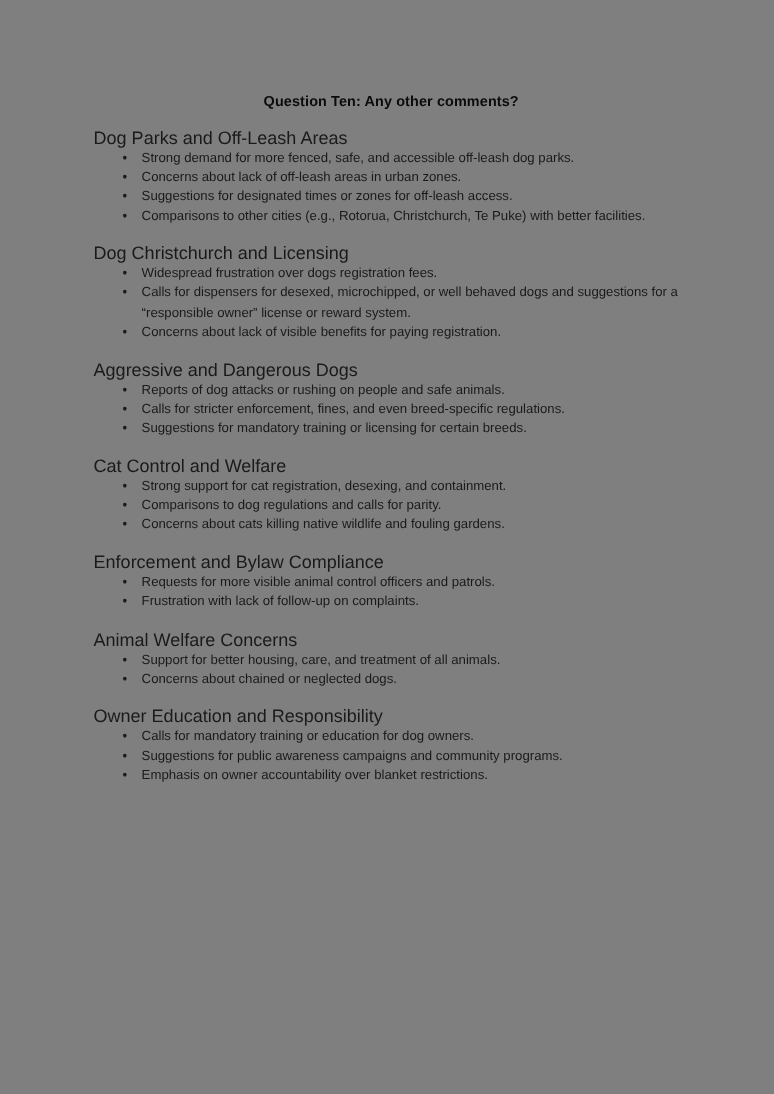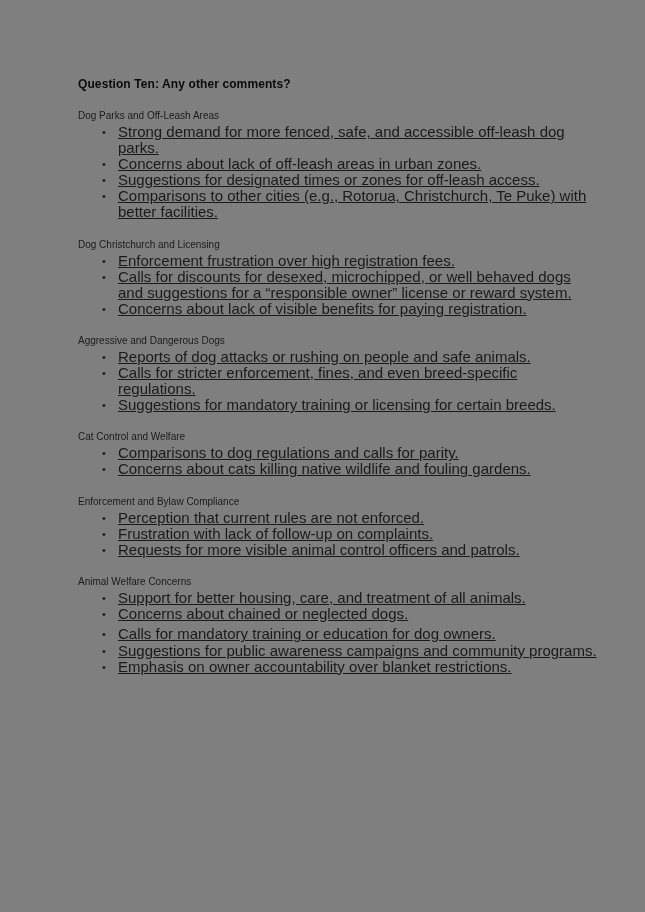--- a/index.html
+++ b/index.html
@@ -18,42 +18,42 @@
     top: 77px;
     width: 496px;
   }
   .doc-title {
     font-size: 12px;
     font-weight: bold;
     color: #0b0b0b;
     line-height: 15px;
     margin: 0 0 9px 0;
     letter-spacing: 0.1px;
+    text-align: center;
   }
   .section-heading {
-    font-size: 10px;
+    font-size: 15px;
     font-weight: normal;
     color: #1a1a1a;
     line-height: 15px;
     margin: 16px 0 1px 0;
   }
   ul.bullet-list {
     list-style: none;
     margin: 0 0 4.5px 0;
     padding: 0;
     width: 520px;
   }
   ul.bullet-list li {
     position: relative;
     padding-left: 40px;
-    font-size: 15px;
+    font-size: 11px;
     line-height: 16.1px;
     color: #1a1a1a;
     max-width: 480px;
-    text-decoration: underline;
   }
   ul.bullet-list li::before {
     content: "\2022";
     position: absolute;
     left: 24px;
     top: 0;
     font-size: 11px;
     color: #1a1a1a;
   }
 </style>
@@ -70,62 +70,63 @@
       <li>Strong demand for more fenced, safe, and accessible off-leash dog parks.</li>
       <li>Concerns about lack of off-leash areas in urban zones.</li>
       <li>Suggestions for designated times or zones for off-leash access.</li>
       <li>Comparisons to other cities (e.g., Rotorua, Christchurch, Te Puke) with better facilities.</li>
     </ul>
   </div>
 
   <div class="doc-section">
     <h2 class="section-heading">Dog Christchurch and Licensing</h2>
     <ul class="bullet-list">
-      <li>Enforcement frustration over high registration fees.</li>
-      <li>Calls for discounts for desexed, microchipped, or well behaved dogs and suggestions for a “responsible owner” license or reward system.</li>
+      <li>Widespread frustration over dogs registration fees.</li>
+      <li>Calls for dispensers for desexed, microchipped, or well behaved dogs and suggestions for a “responsible owner” license or reward system.</li>
       <li>Concerns about lack of visible benefits for paying registration.</li>
     </ul>
   </div>
 
   <div class="doc-section">
     <h2 class="section-heading">Aggressive and Dangerous Dogs</h2>
     <ul class="bullet-list">
       <li>Reports of dog attacks or rushing on people and safe animals.</li>
       <li>Calls for stricter enforcement, fines, and even breed-specific regulations.</li>
       <li>Suggestions for mandatory training or licensing for certain breeds.</li>
     </ul>
   </div>
 
   <div class="doc-section">
     <h2 class="section-heading">Cat Control and Welfare</h2>
     <ul class="bullet-list">
+      <li>Strong support for cat registration, desexing, and containment.</li>
       <li>Comparisons to dog regulations and calls for parity.</li>
       <li>Concerns about cats killing native wildlife and fouling gardens.</li>
     </ul>
   </div>
 
   <div class="doc-section">
     <h2 class="section-heading">Enforcement and Bylaw Compliance</h2>
     <ul class="bullet-list">
-      <li>Perception that current rules are not enforced.</li>
+      <li>Requests for more visible animal control officers and patrols.</li>
       <li>Frustration with lack of follow-up on complaints.</li>
-      <li>Requests for more visible animal control officers and patrols.</li>
     </ul>
   </div>
 
   <div class="doc-section">
     <h2 class="section-heading">Animal Welfare Concerns</h2>
     <ul class="bullet-list">
       <li>Support for better housing, care, and treatment of all animals.</li>
       <li>Concerns about chained or neglected dogs.</li>
     </ul>
   </div>
 
 
   <div class="doc-section">
+    <h2 class="section-heading">Owner Education and Responsibility</h2>
     <ul class="bullet-list">
       <li>Calls for mandatory training or education for dog owners.</li>
       <li>Suggestions for public awareness campaigns and community programs.</li>
       <li>Emphasis on owner accountability over blanket restrictions.</li>
     </ul>
   </div>
 
 </div>
 
 </body></html>

